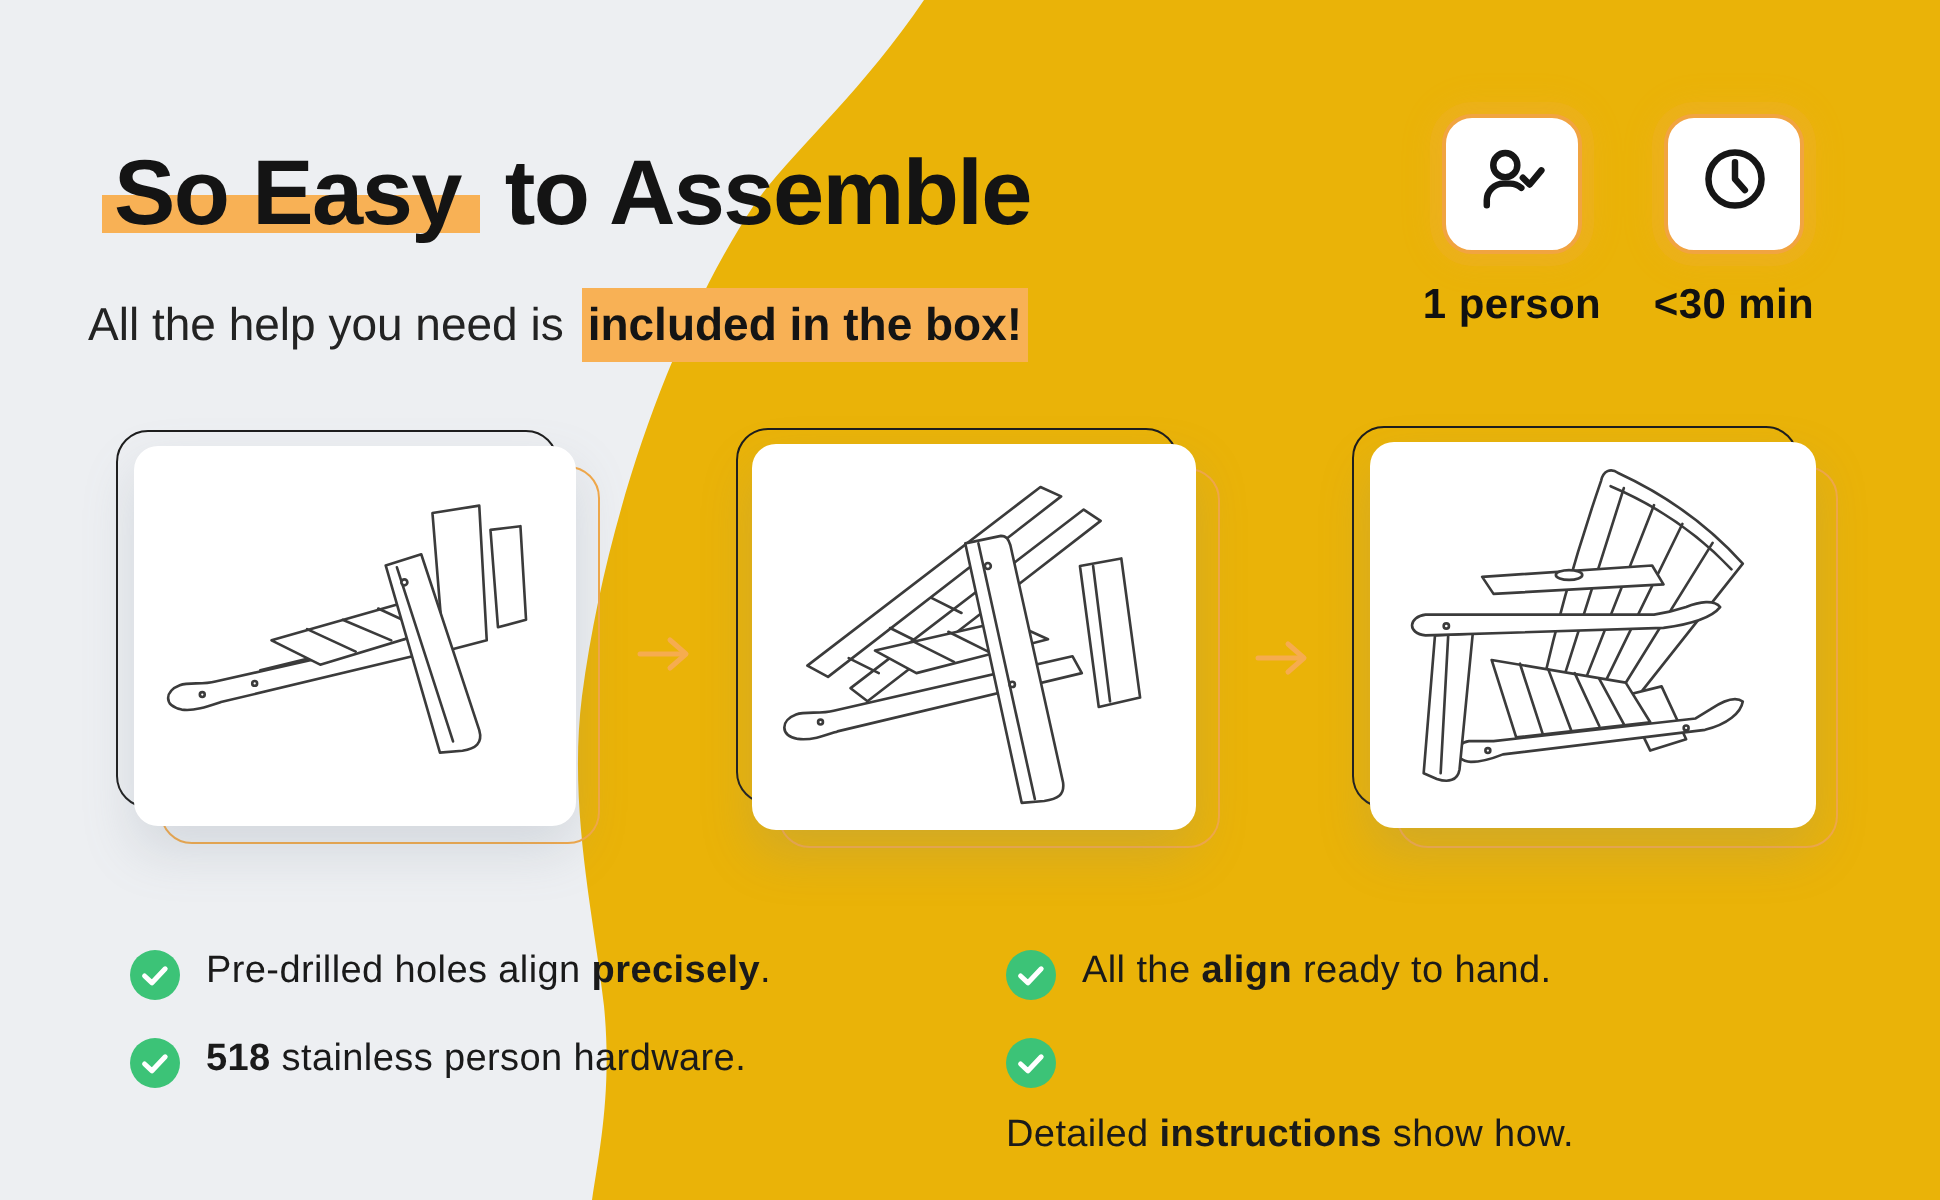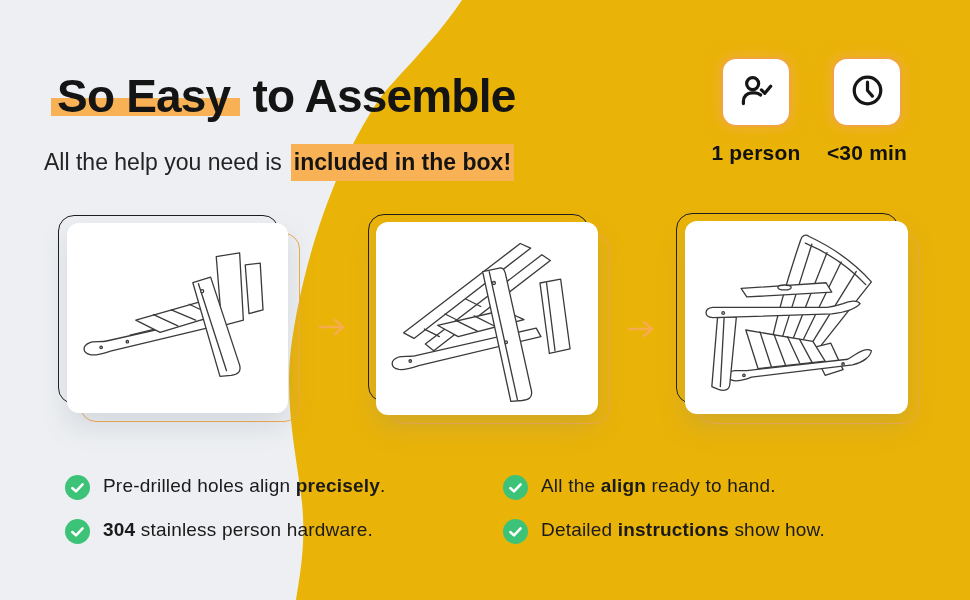--- a/index.html
+++ b/index.html
@@ -184,31 +184,31 @@
       <circle cx="12.5" cy="12.5" r="12.5" fill="#3CC377"></circle>
       <polyline points="7.3,13 11,16.4 17.6,9.4" fill="none" stroke="#fff" stroke-width="2.5" stroke-linecap="round" stroke-linejoin="round"></polyline>
     </svg>
     <span class="feature-text"><span>Pre-drilled holes align </span><b>precisely</b><span>.</span></span>
   </div>
   <div class="feature" style="left:65px;top:519px;">
     <svg class="check-circle" viewBox="0 0 25 25">
       <circle cx="12.5" cy="12.5" r="12.5" fill="#3CC377"></circle>
       <polyline points="7.3,13 11,16.4 17.6,9.4" fill="none" stroke="#fff" stroke-width="2.5" stroke-linecap="round" stroke-linejoin="round"></polyline>
     </svg>
-    <span class="feature-text"><span></span><b>304</b><span> stainless person hardware.</span></span>
+    <span class="feature-text"><span></span><b>518</b><span> stainless person hardware.</span></span>
   </div>
 
   <div class="feature" style="left:503px;top:475px;">
     <svg class="check-circle" viewBox="0 0 25 25">
       <circle cx="12.5" cy="12.5" r="12.5" fill="#3CC377"></circle>
       <polyline points="7.3,13 11,16.4 17.6,9.4" fill="none" stroke="#fff" stroke-width="2.5" stroke-linecap="round" stroke-linejoin="round"></polyline>
     </svg>
     <span class="feature-text"><span>All the </span><b>align</b><span> ready to hand.</span></span>
   </div>
-  <div class="feature" style="left:503px;top:519px;">
+  <div class="feature" style="left:503px;top:519px;flex-direction:column;">
     <svg class="check-circle" viewBox="0 0 25 25">
       <circle cx="12.5" cy="12.5" r="12.5" fill="#3CC377"></circle>
       <polyline points="7.3,13 11,16.4 17.6,9.4" fill="none" stroke="#fff" stroke-width="2.5" stroke-linecap="round" stroke-linejoin="round"></polyline>
     </svg>
     <span class="feature-text"><span>Detailed </span><b>instructions</b><span> show how.</span></span>
   </div>
 
 </div>
 
 </body></html>

